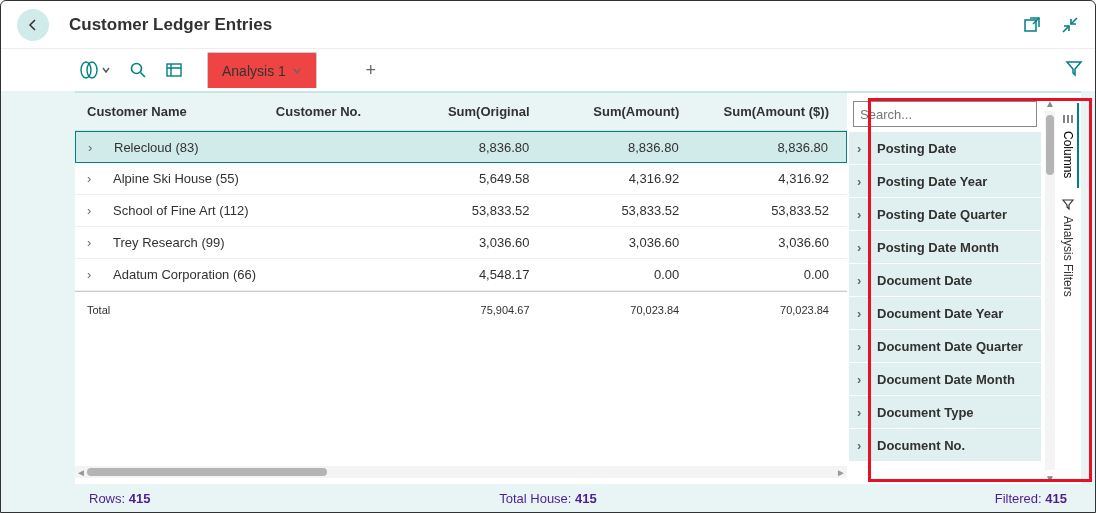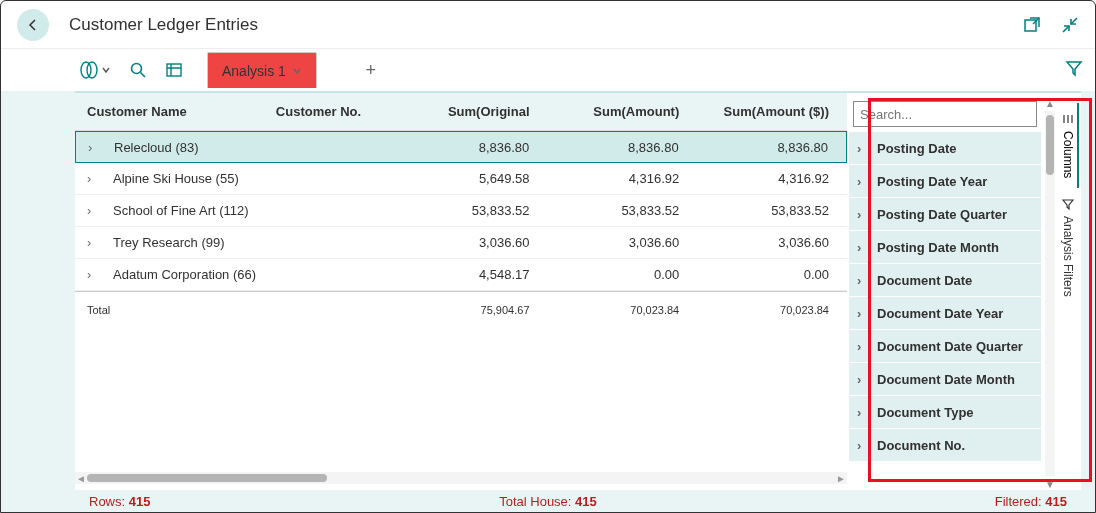--- a/index.html
+++ b/index.html
@@ -34,21 +34,21 @@
     width: 32px; height: 32px;
     border-radius: 50%;
     background: #d1ebeb;
     display: flex; align-items: center; justify-content: center;
     margin-right: 20px;
     cursor: pointer;
   }
   .page-title {
     font-size: 17px;
     color: #323130;
-    font-weight: 400;
+    font-weight: 700;
   }
   .titlebar-right {
     margin-left: auto;
     display: flex;
     gap: 20px;
     align-items: center;
   }
   .icon-btn {
     color: #008080;
     cursor: pointer;
@@ -185,26 +185,26 @@
     width: 240px;
     background: #b4b4b4;
     border-radius: 4px;
   }
   .hscroll-arrow {
     position:absolute; top:0; height:12px; width:12px; color:#999;
     display:flex; align-items:center; justify-content:center; font-size:10px;
   }
 
   .status-bar {
-    height: 22px;
+    height: 28px;
     background: #e9f5f5;
     display: flex;
     align-items: center;
     font-size: 13px;
-    color: #b91c1c;
+    color: #4c1d95;
     padding: 0 14px;
   }
   .status-bar .sb-right { margin-left: auto; }
   .status-bar .sb-center { position:absolute; left:50%; transform:translateX(-50%); }
 
   .fields-panel {
     width: 196px;
     background: #fff;
     display: flex;
     flex-direction: column;

